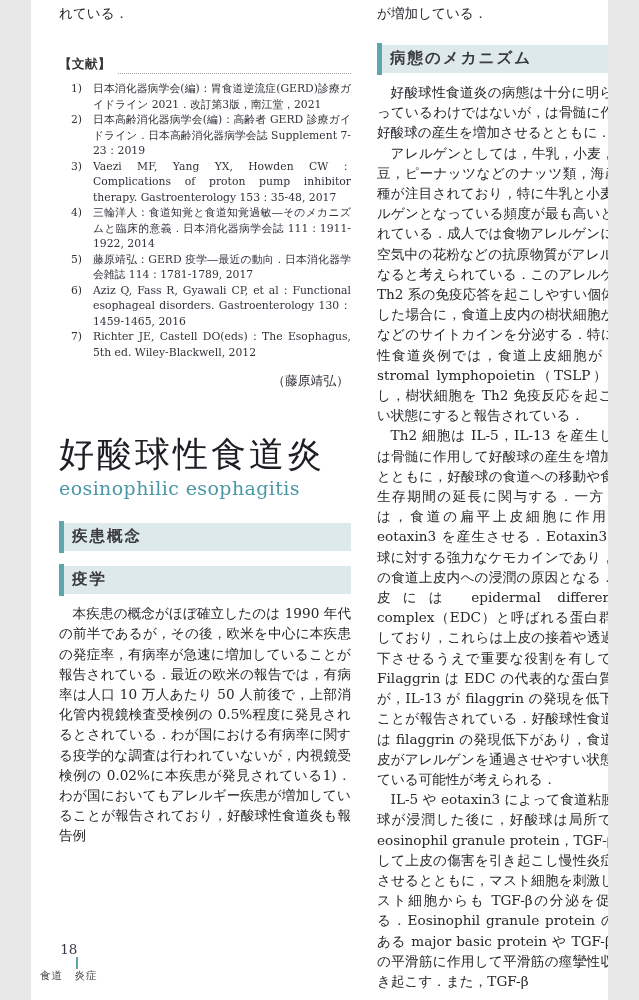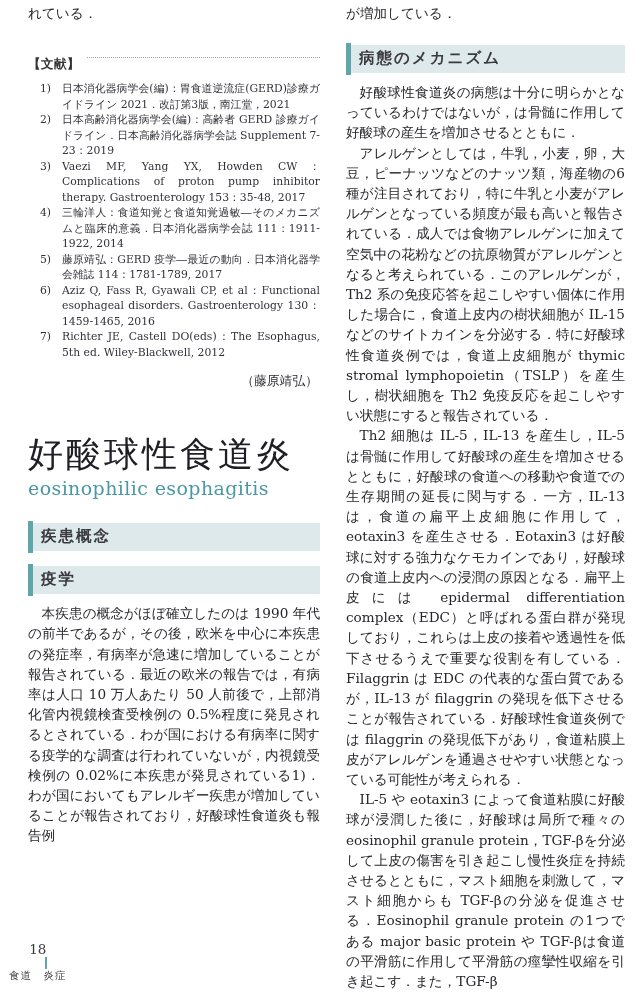--- a/index.html
+++ b/index.html
@@ -3,34 +3,34 @@
 <meta charset="utf-8">
 <style>
   :root{
     --accent-teal:#5fa5ac;
     --heading-bg:#dde9ea;
     --subtitle-teal:#4a98a6;
     --body-text:#26262b;
   }
   html,body{margin:0;padding:0;background:#e8e8e8;}
   .page{
-    position:relative;width:639px;height:1000px;background:#ffffff;
+    position:relative;width:577px;height:1000px;background:#ffffff;
     overflow:hidden;margin:0 auto;
     font-family:"DejaVu Serif","Liberation Serif",serif;
     color:var(--body-text);
   }
   .col{position:absolute;top:0;}
   .col-left{left:28px;width:292px;}
   .col-right{left:346px;width:279px;}
 
   .carryover{margin:3px 0 0;font-size:13.6px;line-height:20px;}
 
   
   .refs{margin-top:33px;}
-  .refs-head{display:flex;align-items:flex-start;gap:7px;}
+  .refs-head{display:flex;align-items:flex-end;gap:7px;}
   .refs-title{
     font-family:"DejaVu Sans","Liberation Sans",sans-serif;
     font-size:12.5px;font-weight:bold;color:#333;letter-spacing:0.5px;white-space:nowrap;
   }
   .refs-rule{flex:1;border-top:1.5px dotted #9aa0a0;height:0;transform:translateY(1px);}
   .refs-list{list-style:none;margin:8px 0 0;padding:0 0 0 12px;}
   .ref{display:flex;gap:5px;font-size:10.8px;line-height:15.5px;color:#31313a;}
   .ref-num{width:17px;flex:0 0 auto;}
   .ref-text{flex:1;text-align:justify;}
   .signature{margin:13px 2px 0 0;text-align:right;font-size:12.8px;color:#2c2c33;}

